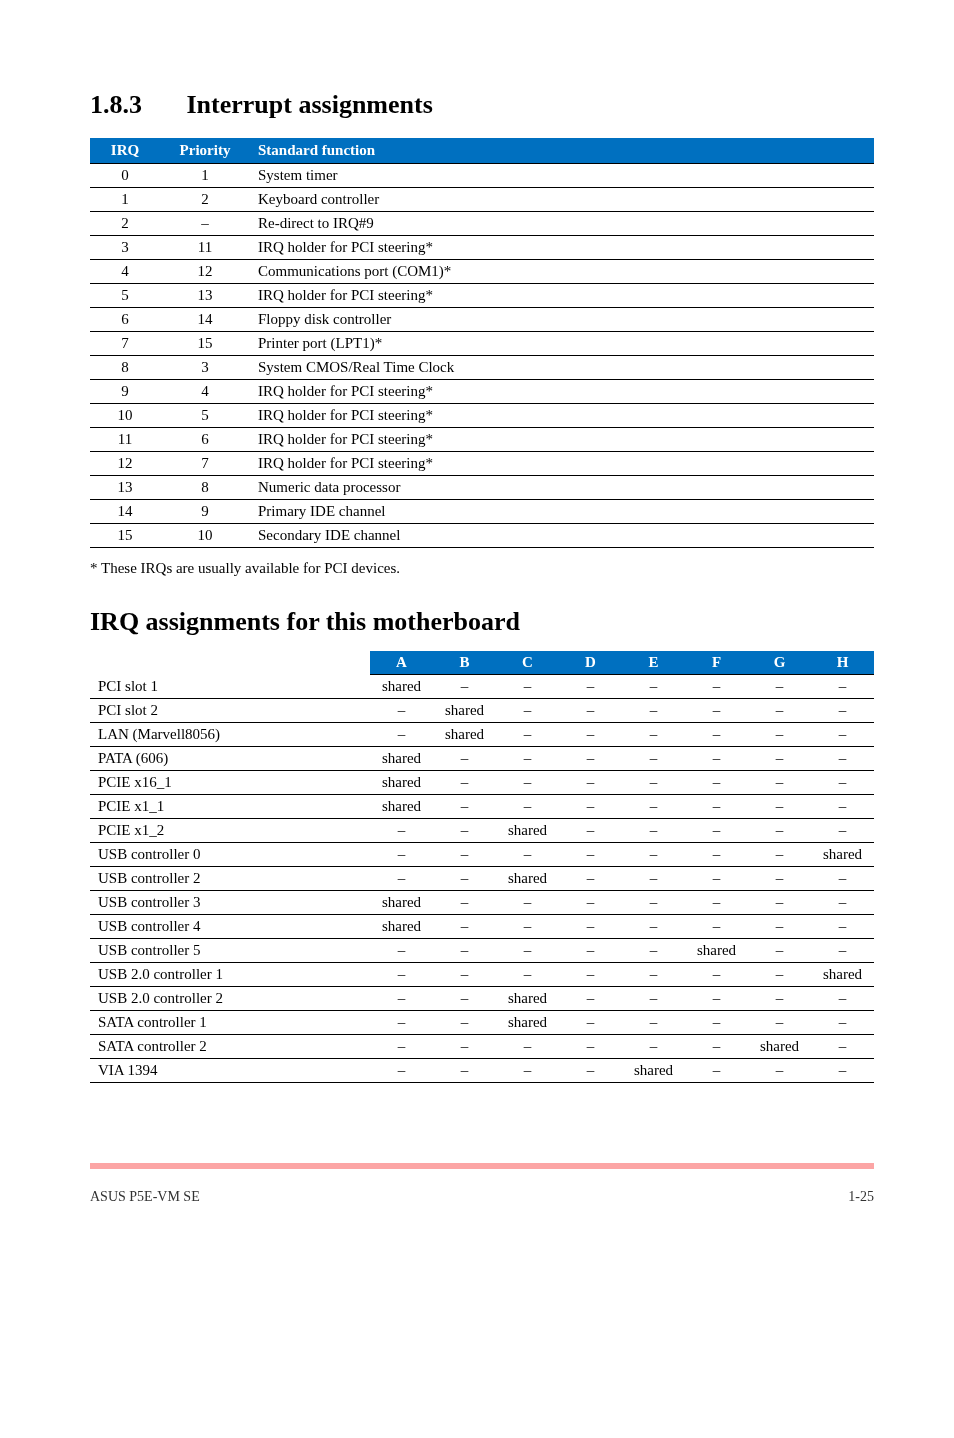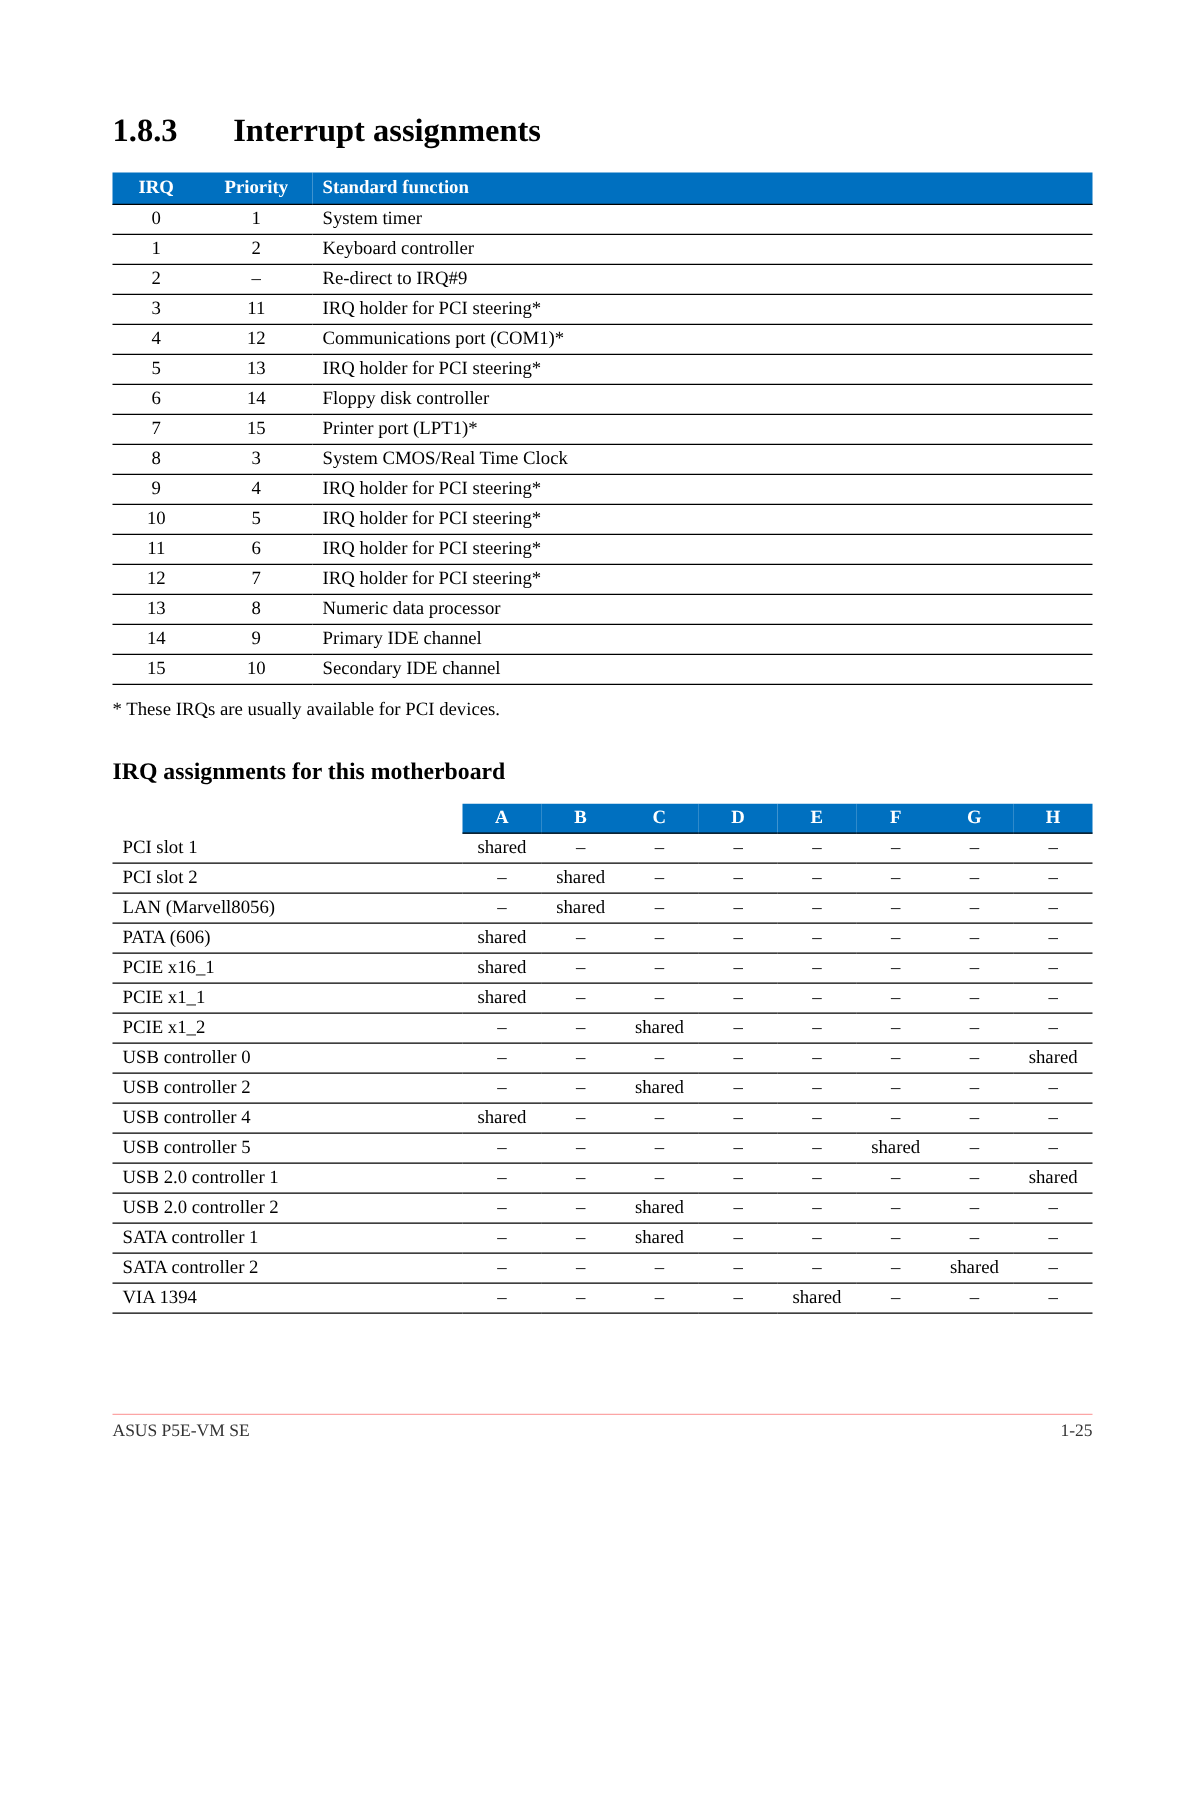--- a/index.html
+++ b/index.html
@@ -50,21 +50,21 @@
   }
   .irq-table td.irq-col { width: 70px; text-align: center; }
   .irq-table td.pri-col { width: 90px; text-align: center; }
   .irq-table td.func-col { text-align: left; }
 
   .footnote {
     font-size: 15px;
     margin: 12px 0 30px 0;
   }
   .sub-title {
-    font-size: 19px;
+    font-size: 26px;
     font-weight: bold;
     margin: 0 0 14px 0;
   }
 
   .assign-table th {
     background: #0070c0;
     color: #fff;
     font-weight: bold;
     text-align: center;
     padding: 3px 0;
@@ -82,22 +82,22 @@
   .assign-table td.label-col {
     text-align: left;
     padding-left: 8px;
     white-space: nowrap;
     margin-left: 28px;
   }
   .assign-table .col-thin { width: 63px; }
 
   .footer {
     margin-top: 80px;
-    border-top: 1px solid #fca5a5;
-    padding-top: 6px;
+    border-top: 6px solid #fca5a5;
+    padding-top: 20px;
     display: flex;
     justify-content: space-between;
     font-size: 14px;
     color: #333;
   }
 </style>
 </head>
 <body>
 
 <div class="page">
@@ -311,20 +311,31 @@
           <td class="col-thin">–</td>
           <td class="col-thin">–</td>
           <td class="col-thin">shared</td>
           <td class="col-thin">–</td>
           <td class="col-thin">–</td>
           <td class="col-thin">–</td>
           <td class="col-thin">–</td>
           <td class="col-thin">–</td>
         </tr>
         <tr>
+          <td class="label-col">USB controller 3</td>
+          <td class="col-thin">shared</td>
+          <td class="col-thin">–</td>
+          <td class="col-thin">–</td>
+          <td class="col-thin">–</td>
+          <td class="col-thin">–</td>
+          <td class="col-thin">–</td>
+          <td class="col-thin">–</td>
+          <td class="col-thin">–</td>
+        </tr>
+        <tr>
           <td class="label-col">USB controller 4</td>
           <td class="col-thin">shared</td>
           <td class="col-thin">–</td>
           <td class="col-thin">–</td>
           <td class="col-thin">–</td>
           <td class="col-thin">–</td>
           <td class="col-thin">–</td>
           <td class="col-thin">–</td>
           <td class="col-thin">–</td>
         </tr>

